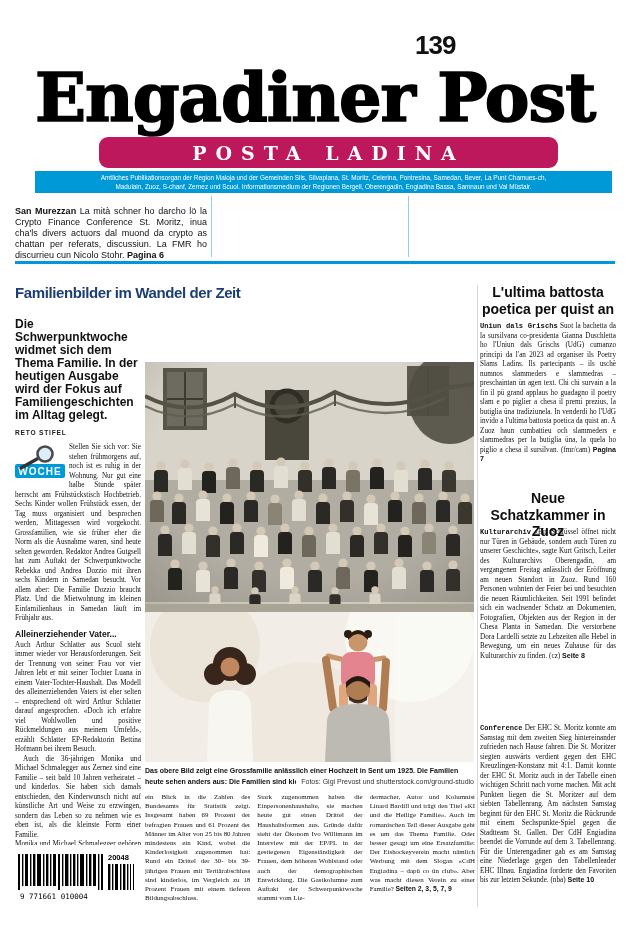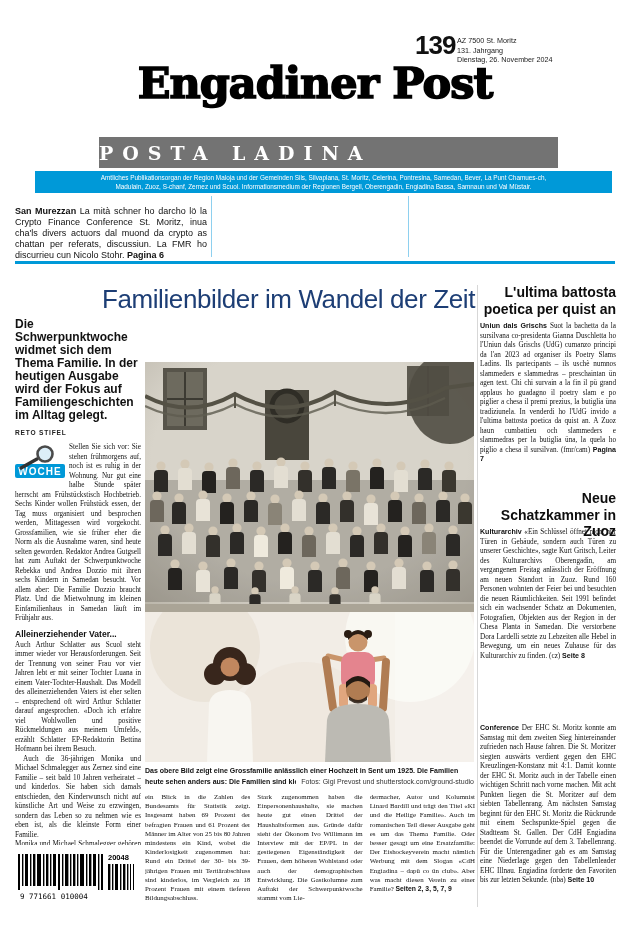--- a/index.html
+++ b/index.html
@@ -5,78 +5,73 @@
   html,body{margin:0;padding:0;background:#888;}
   .page{
     position:relative;width:630px;height:925px;background:#fff;
     margin:0 auto;overflow:hidden;
     font-family:"Liberation Sans",sans-serif;color:#111;
   }
   
   .issue-no{position:absolute;left:415px;top:30px;font-size:26px;font-weight:bold;letter-spacing:-1px;font-family:"Liberation Sans",sans-serif;}
   .issue-info{position:absolute;left:457px;top:36px;font-size:7.2px;line-height:9.5px;color:#1a1a1a;}
   .masthead{position:absolute;left:0;top:58px;width:630px;text-align:center;
-    font-family:"DejaVu Serif",serif;font-weight:bold;font-size:43px;letter-spacing:-1px;
+    font-family:"DejaVu Serif",serif;font-weight:bold;font-size:67px;letter-spacing:-1px;
     color:#000;-webkit-text-stroke:1.6px #000;white-space:nowrap;}
-  .posta-bar{position:absolute;left:99px;top:137px;width:459px;height:31px;background:#737373;
-    color:#fff;text-align:left;font-family:"DejaVu Serif",serif;font-weight:bold;
-    font-size:19px;letter-spacing:9px;line-height:32px;}
+  .posta-bar{position:absolute;left:99px;top:137px;width:459px;height:31px;background:#be185d;
+    color:#fff;text-align:center;font-family:"DejaVu Serif",serif;font-weight:bold;
+    font-size:19px;letter-spacing:9px;line-height:32px;border-radius:9px;}
   .region-bar{position:absolute;left:35px;top:171px;width:577px;height:22px;background:#0099d8;
     color:#fff;text-align:center;font-size:6.4px;line-height:9px;padding-top:2px;box-sizing:border-box;}
   
   .teaser{position:absolute;top:197px;font-size:9px;line-height:11px;text-align:justify;color:#111;}
   .teaser b{font-weight:bold;}
   .t1{left:15px;width:192px;}
   .t2{left:222px;width:180px;}
   .t3{left:415px;width:200px;}
   .tdiv{position:absolute;top:196px;width:1px;height:61px;background:#8ed0ef;}
   .tdiv.d1{left:211px;} .tdiv.d2{left:408px;}
   .blue-rule{position:absolute;left:15px;top:261px;width:600px;height:3px;background:#0099d8;}
   
-  .main-headline{position:absolute;left:15px;top:284px;width:460px;text-align:right;
-    font-size:26px;font-weight:400;letter-spacing:-0.4px;color:#1d3e75;font-family:"Liberation Sans",sans-serif;}
+  .main-headline{position:absolute;left:15px;top:284px;width:460px;text-align:left;
+    font-size:15px;font-weight:700;letter-spacing:-0.4px;color:#1d3e75;font-family:"Liberation Sans",sans-serif;}
   .leftcol{position:absolute;left:15px;top:318px;width:126px;height:527px;overflow:hidden;}
   .lead{font-weight:bold;font-size:12px;line-height:13px;margin:0 0 7px 0;text-align:left;}
   .byline{font-size:6.6px;letter-spacing:.8px;color:#222;margin:0 0 7px 0;font-variant:small-caps;font-weight:bold;}
   .body-txt{font-family:"Liberation Serif",serif;font-size:7.2px;line-height:9.5px;text-align:justify;margin:0;}
   .body-txt.indent{text-indent:8px;}
   .subhead{font-size:8.6px;font-weight:bold;margin:5px 0 2px 0;font-family:"Liberation Sans",sans-serif;}
   .woche{float:left;width:50px;height:36px;margin:1px 4px 2px 0;}
   
   .photo1{position:absolute;left:145px;top:362px;width:329px;height:250px;}
   .photo2{position:absolute;left:145px;top:612px;width:329px;height:150px;}
   .caption{position:absolute;left:145px;top:766px;width:329px;height:22px;
     font-size:7px;line-height:10.5px;font-weight:bold;color:#111;}
   .caption .credit{position:absolute;right:0;bottom:1px;background:#fff;padding-left:5px;font-weight:normal;color:#333;}
   
   .cols{position:absolute;left:145px;top:792px;width:330px;height:116px;display:flex;gap:7px;overflow:hidden;}
   .col{flex:1;font-family:"Liberation Serif",serif;font-size:6.9px;line-height:9.2px;text-align:justify;overflow:hidden;}
   .col b{font-family:"Liberation Sans",sans-serif;font-size:6.8px;}
   
-  .side-h{position:absolute;left:480px;width:136px;text-align:right;font-size:14px;line-height:16.5px;
+  .side-h{position:absolute;left:480px;width:136px;text-align:center;font-size:14px;line-height:16.5px;
     font-weight:800;color:#0d0d0d;font-family:"Liberation Sans",sans-serif;}
   .side-b{position:absolute;left:480px;width:136px;font-family:"Liberation Serif",serif;
     font-size:7.2px;line-height:9.5px;text-align:justify;overflow:hidden;}
-  .side-b b.kick{font-family:Liberation Sans, sans-serif;font-size:7.1px;}
+  .side-b b.kick{font-family:Liberation Mono, monospace;font-size:7.1px;}
   .side-b b.pref{font-family:"Liberation Sans",sans-serif;font-size:7.1px;}
   .colrule{position:absolute;left:477px;top:285px;width:1px;height:622px;background:#d7d7d7;}
   
   .barcode{position:absolute;left:18px;top:850px;width:120px;height:52px;}
 </style>
 </head>
 <body>
 
 <div class="page">
 
   <div class="issue-no">139</div>
-  <div class="issue-info">
-    <div>AZ 7500 St. Moritz</div>
-    <div>131. Jahrgang</div>
-    <div>Dienstag, 26. November 2024</div>
-  </div>
   <div class="masthead">Engadiner Post</div>
   <div class="posta-bar">POSTA LADINA</div>
   <div class="region-bar">
     <div>Amtliches Publikationsorgan der Region Maloja und der Gemeinden Sils, Silvaplana, St. Moritz, Celerina, Pontresina, Samedan, Bever, La Punt Chamues-ch,</div>
     <div>Madulain, Zuoz, S-chanf, Zernez und Scuol. Informationsmedium der Regionen Bergell, Oberengadin, Engiadina Bassa, Samnaun und Val Müstair.</div>
   </div>
 
   <p class="teaser t1"><b>San Murezzan</b> <span>La mità schner ho darcho lö la Crypto Finance Conference St. Moritz, inua cha'ls divers actuors dal muond da crypto as chattan per referats, discussiun. La FMR ho discurrieu cun Nicolo Stohr.</span> <b>Pagina 6</b></p>
   <div class="tdiv d1"></div>
   <div class="tdiv d2"></div>

